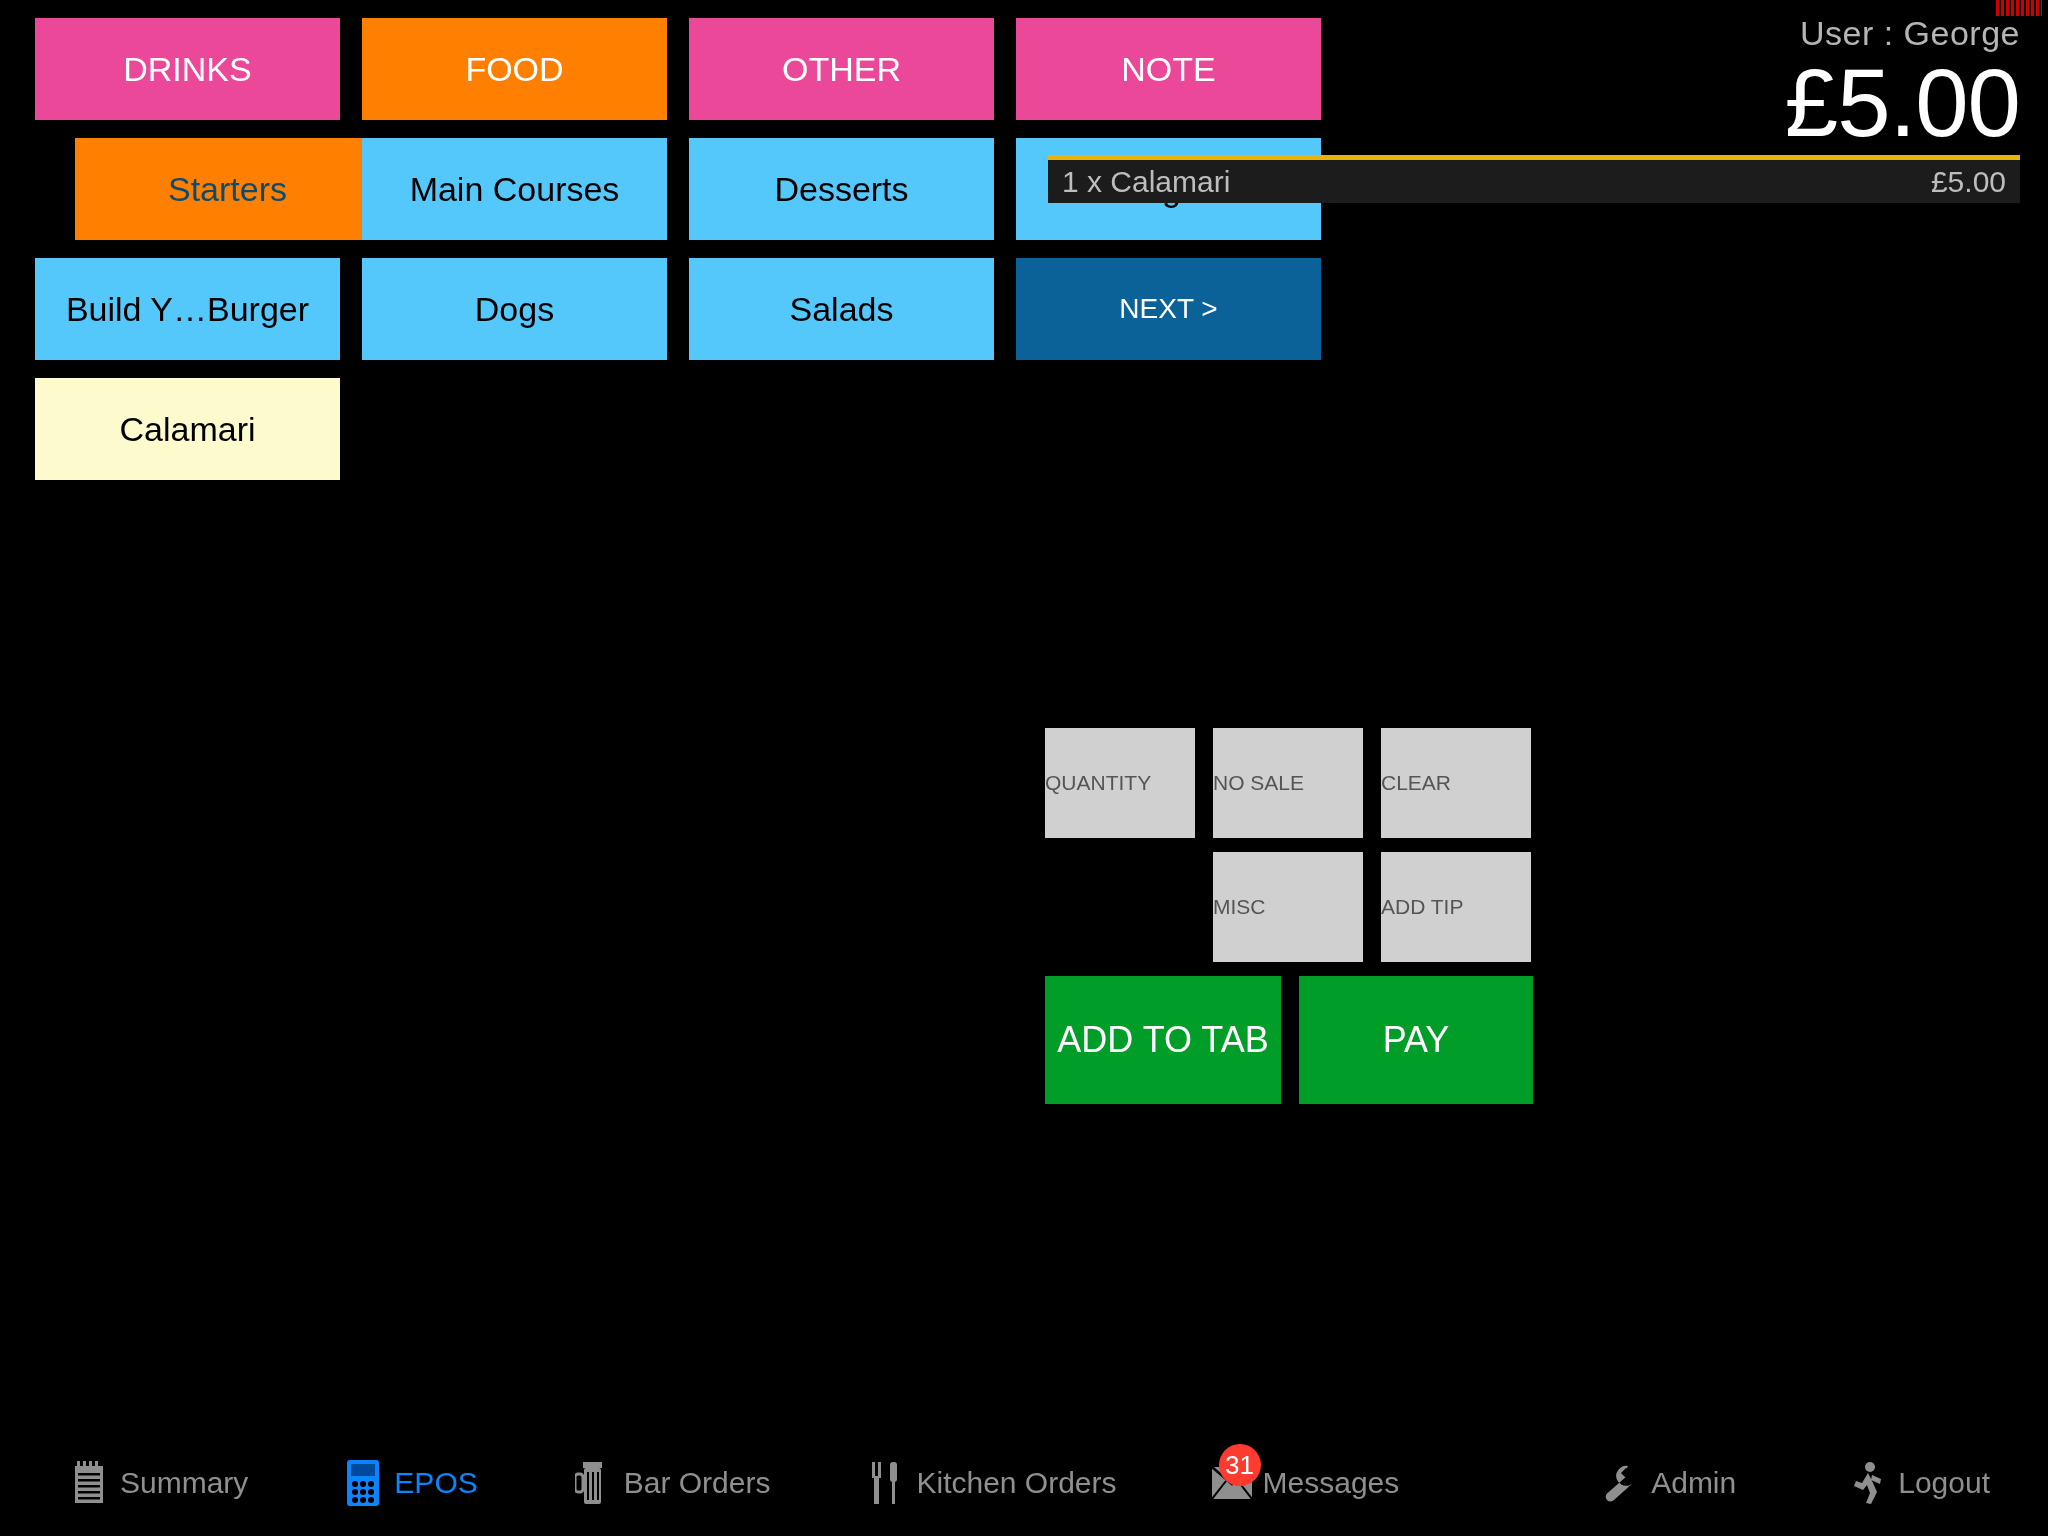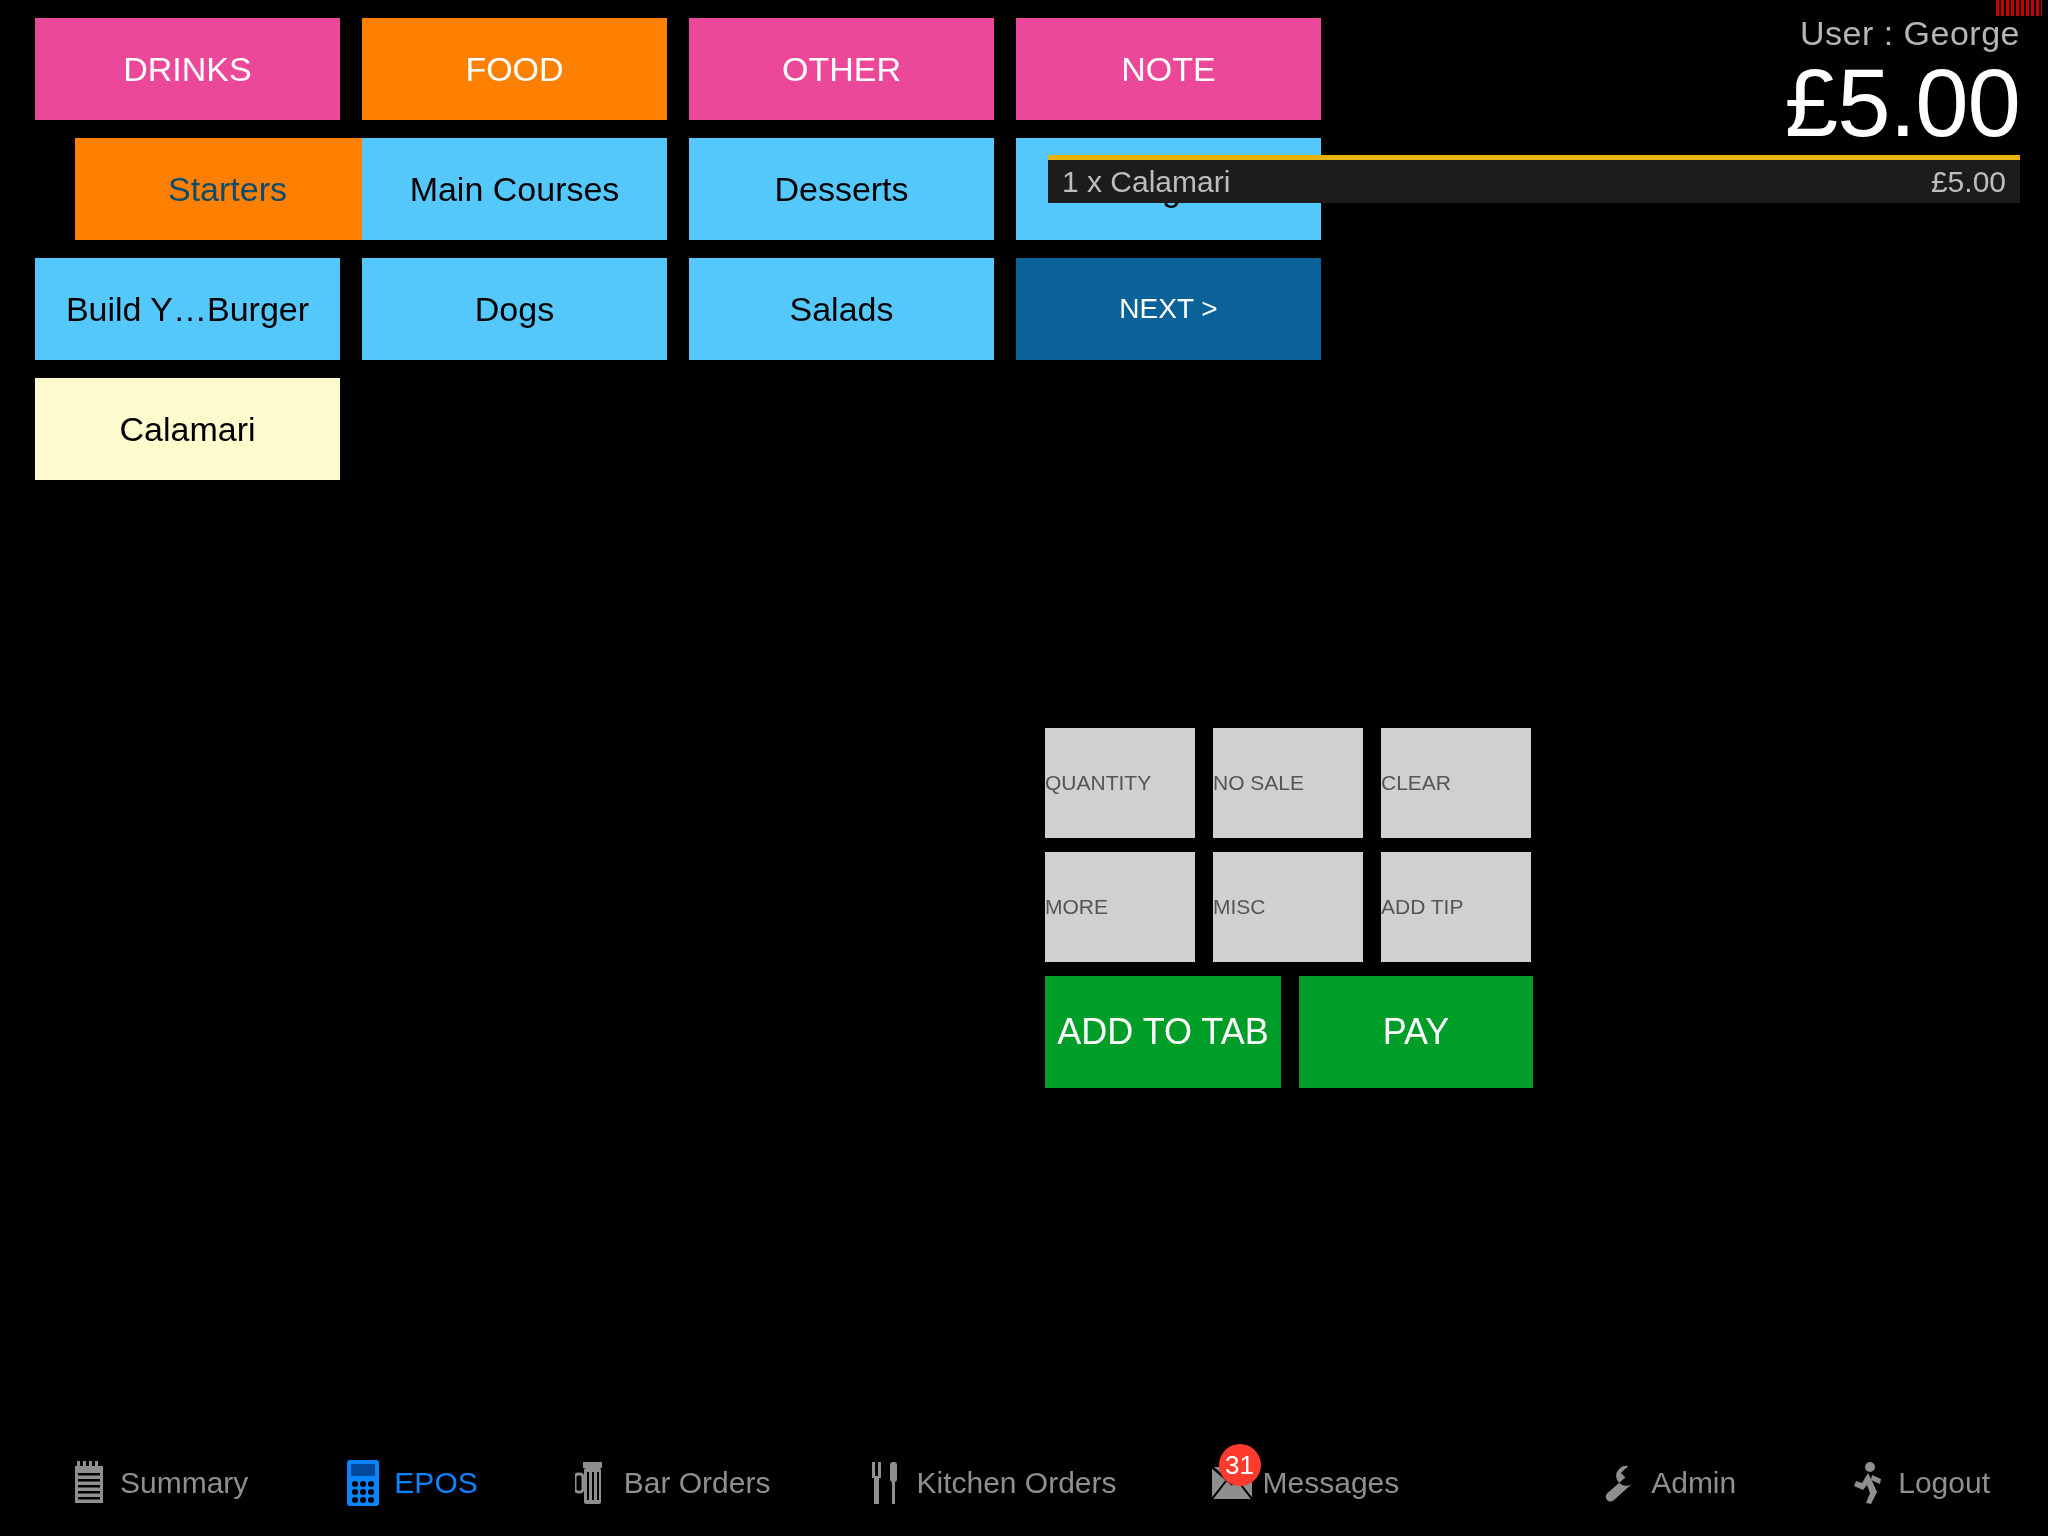--- a/index.html
+++ b/index.html
@@ -100,21 +100,21 @@
     font-size: 21px; white-space: nowrap;
   }
   .ac0 { left: 0px; }
   .ac1 { left: 168px; }
   .ac2 { left: 336px; }
   .ar0 { top: 0px; }
   .ar1 { top: 124px; }
 
   .confirm-btn {
     position: absolute;
-    height: 112px;
+    height: 128px;
     background: #009e28; color: #ffffff;
     display: flex; align-items: center; justify-content: center;
     font-size: 36px; white-space: nowrap;
   }
   #btn-add-to-tab { left: 0px; top: 248px; width: 236px; }
   #btn-pay { left: 254px; top: 248px; width: 234px; }
 
   
   #tab-bar {
     position: absolute; left: 0; bottom: 0;
@@ -208,23 +208,20 @@
       </div>
   </div>
 
   <div id="action-pad">
       <div class="act-btn ac2 ar1">
         <span>ADD TIP</span>
       </div>
       <div class="act-btn ac1 ar1">
         <span>MISC</span>
       </div>
-      <div class="act-btn ac0 ar1">
-        <span>MORE</span>
-      </div>
       <div class="act-btn ac2 ar0">
         <span>CLEAR</span>
       </div>
       <div class="act-btn ac1 ar0">
         <span>NO SALE</span>
       </div>
       <div class="act-btn ac0 ar0">
         <span>QUANTITY</span>
       </div>
     <div class="confirm-btn" id="btn-add-to-tab">ADD TO TAB</div>

